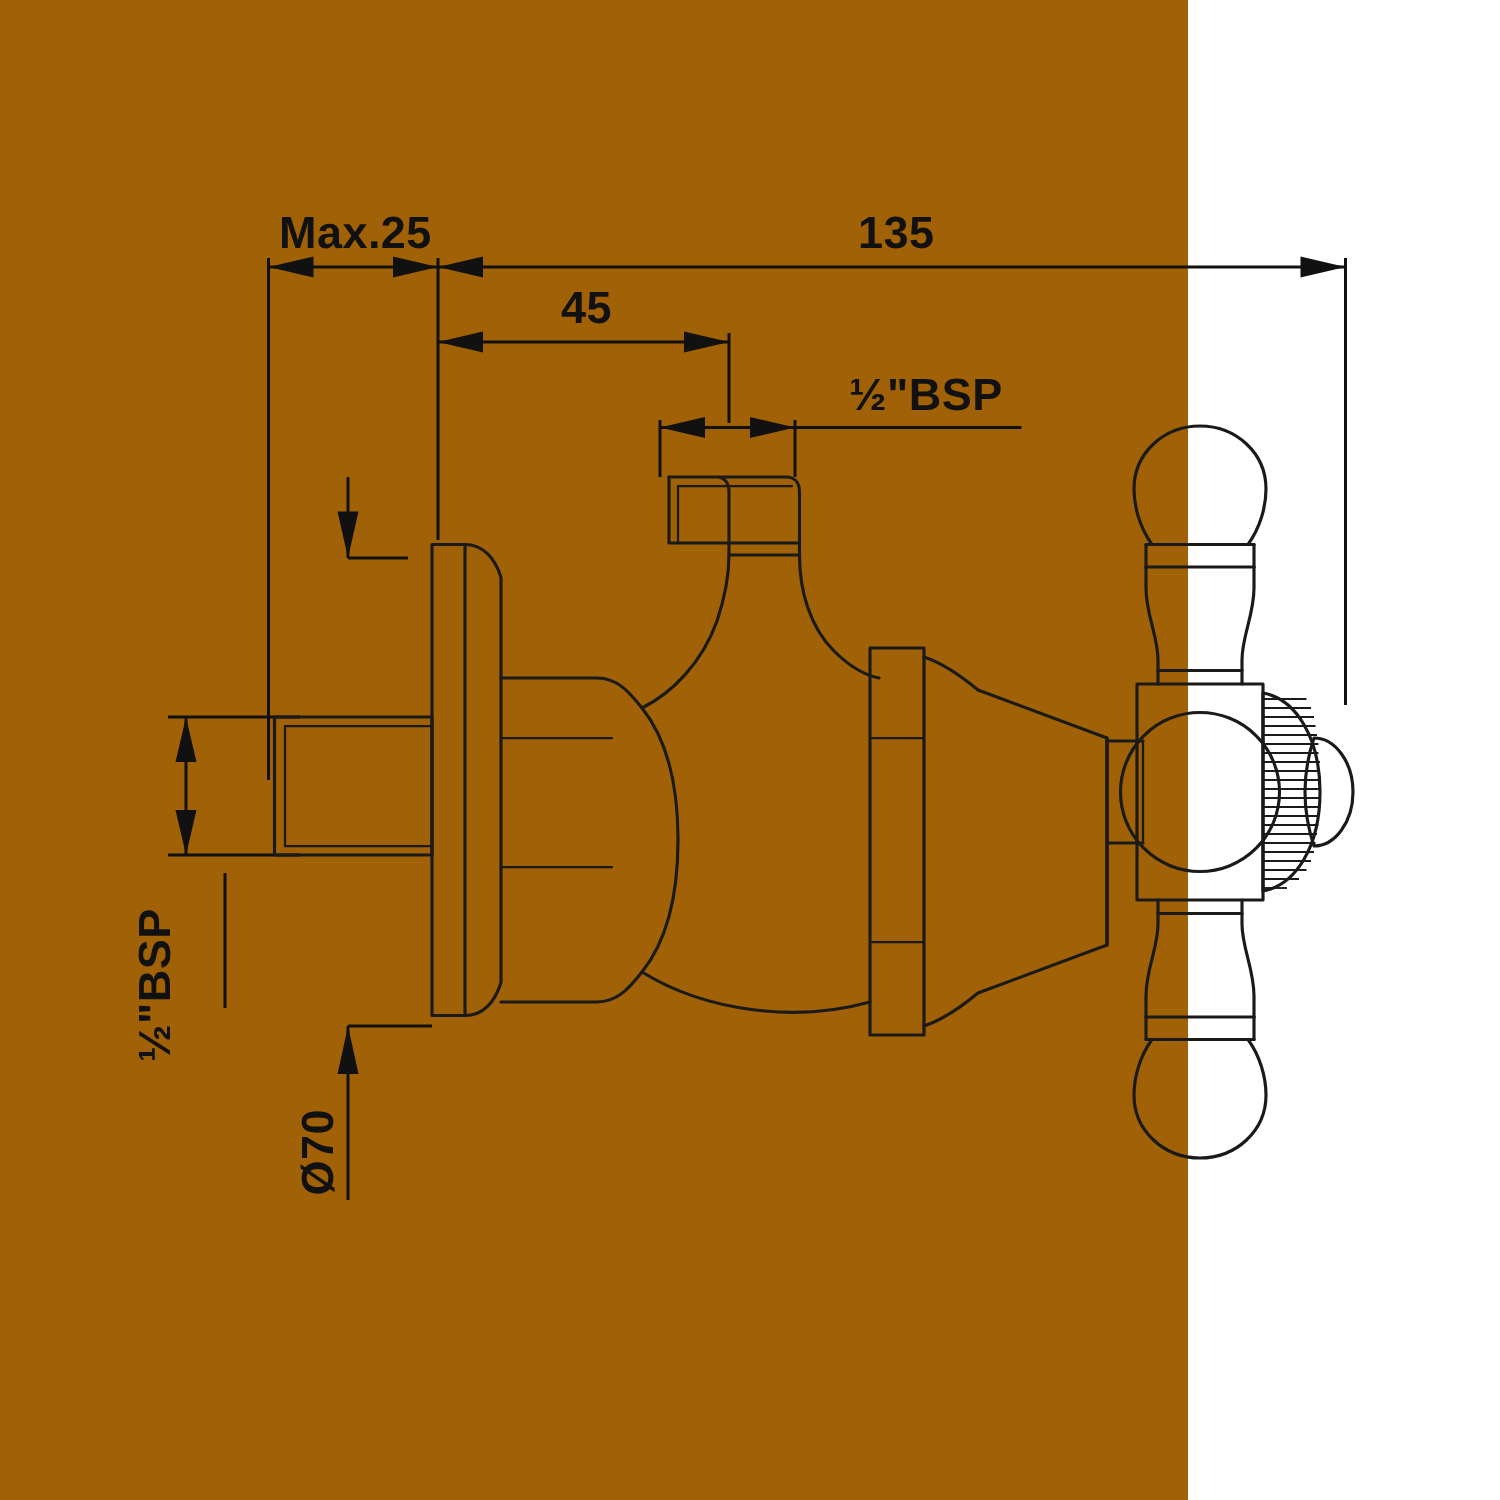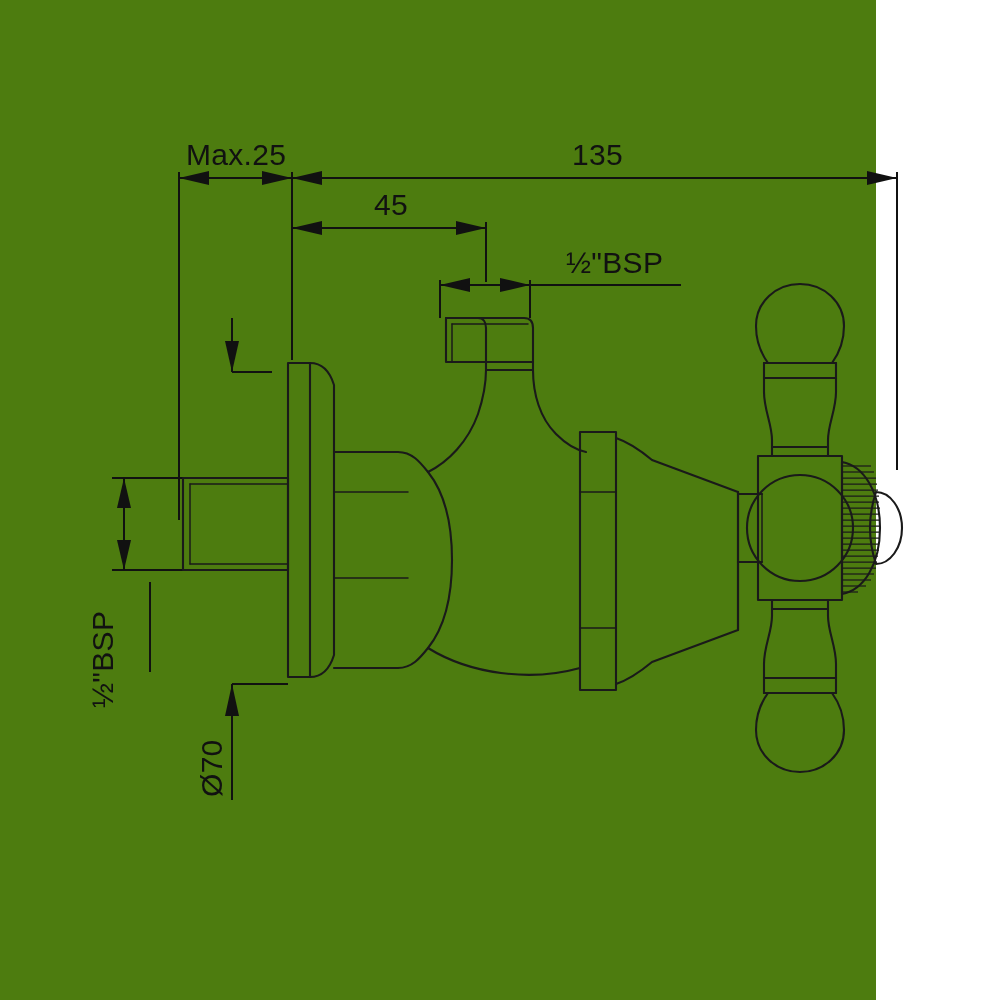--- a/index.html
+++ b/index.html
@@ -8,23 +8,24 @@
     background: #ffffff;
   }
   body {
     width: 1000px;
     height: 1000px;
     font-family: "Liberation Sans", sans-serif;
     overflow: hidden;
   }
   #drawing-root {
     position: relative;
-    width: 876px;
+    width: 792px;
     height: 1000px;
-    background: #4d7c0f;
+    background: #a16207;
+    font-weight: bold;
   }
   svg.tech-drawing {
     display: block;
     width: 1000px;
     height: 1000px;
   }
   .outline {
     fill: none;
     stroke: #1a1a1a;
     stroke-width: 2.1;

